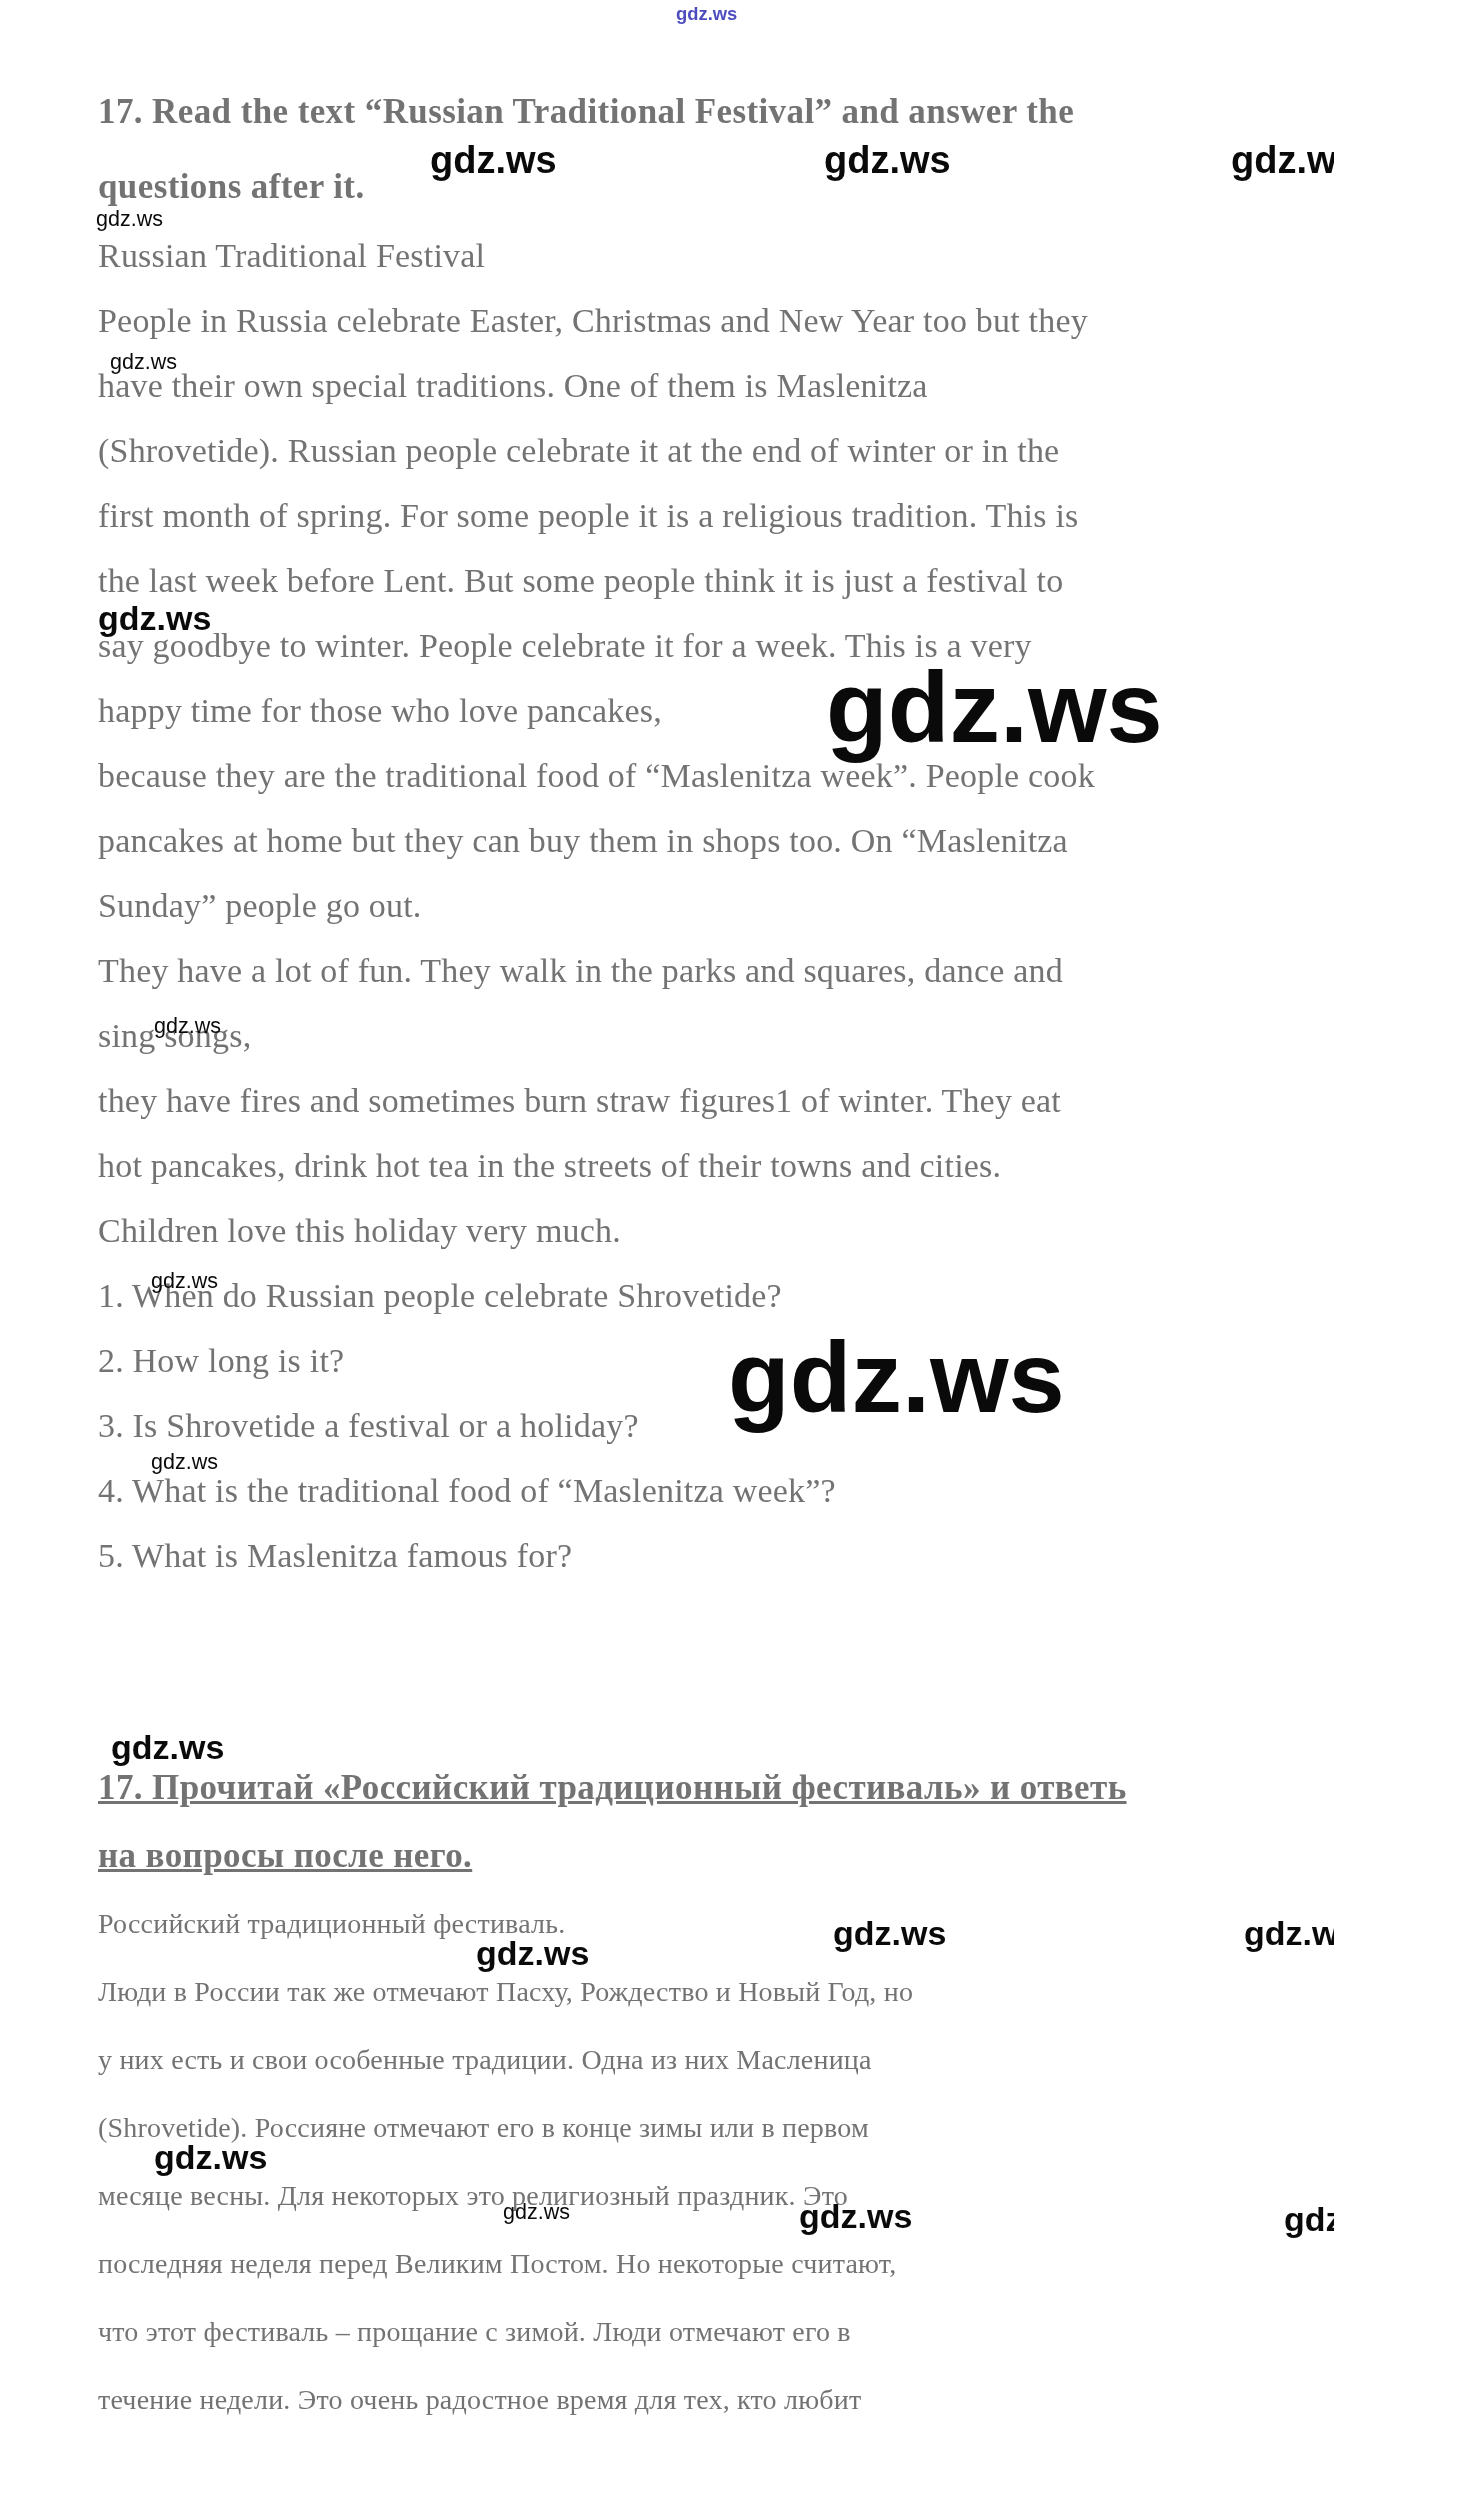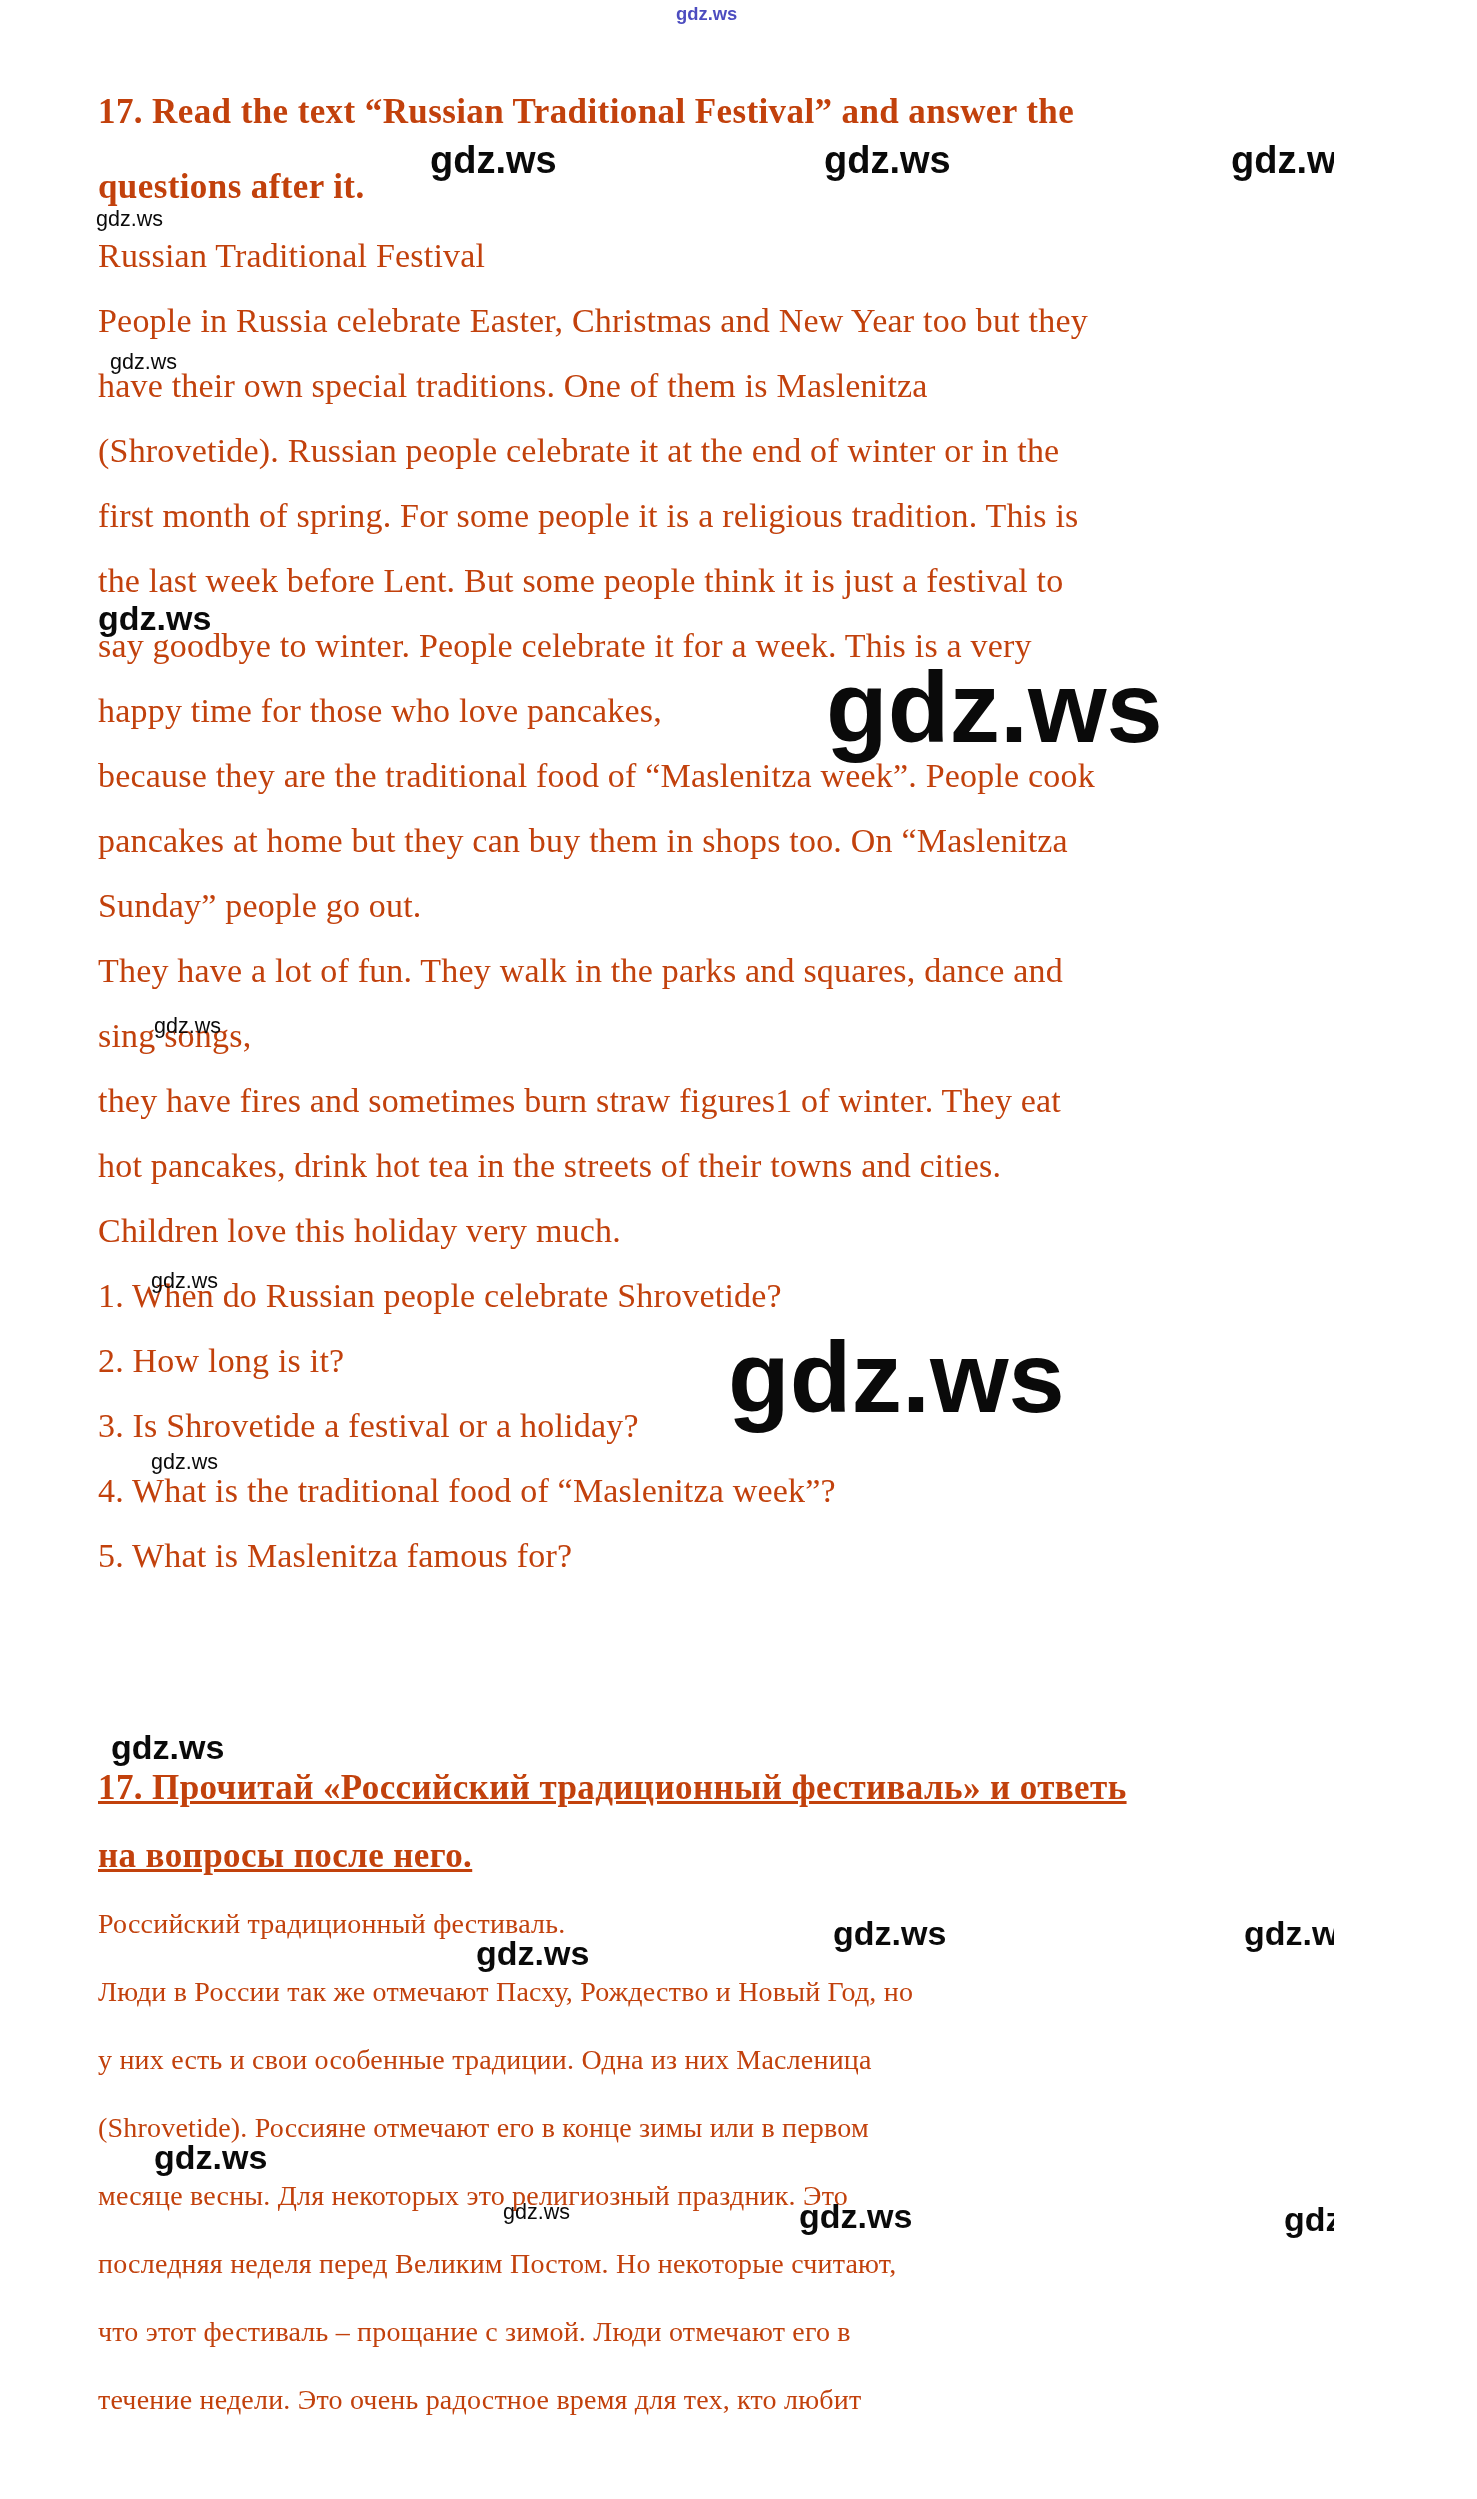--- a/index.html
+++ b/index.html
@@ -13,21 +13,21 @@
     height: 2500px;
     background: #ffffff;
     overflow: hidden;
     font-family: "Liberation Serif", serif;
     color: #0e0e0e;
   }
   .abs { position: absolute; }
   .serif-flow {
     font-family: "Liberation Serif", serif;
     white-space: pre;
-    color: #c2410c;
+    color: #737373;
   }
   .en-heading {
     left: 98px; top: 74px;
     font-size: 35px; font-weight: bold;
     line-height: 75px;
     letter-spacing: 0.4px;
   }
   .en-body {
     left: 98px; top: 223px;
     font-size: 34px; font-weight: normal;

